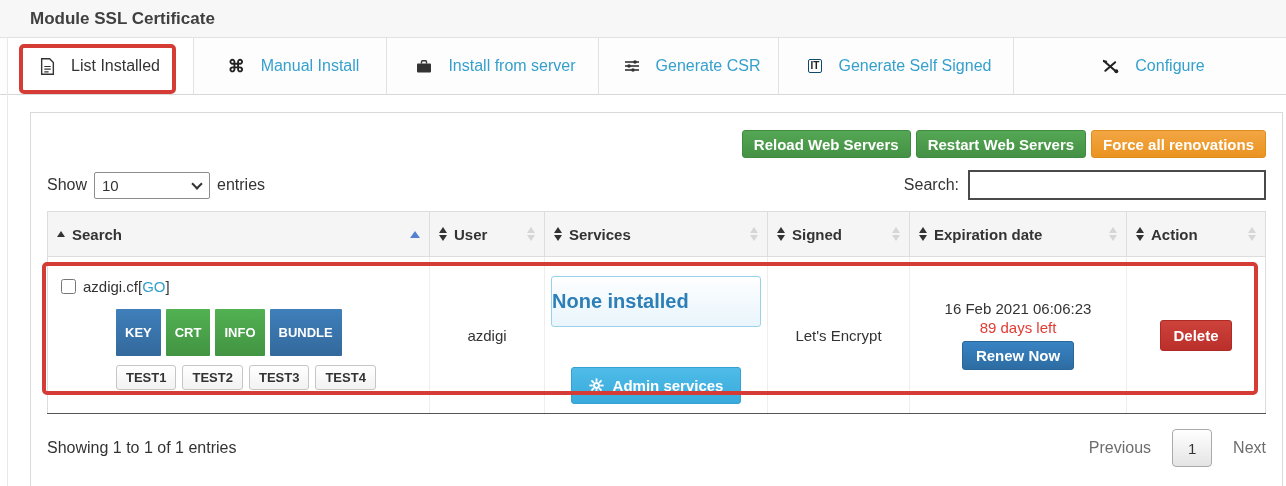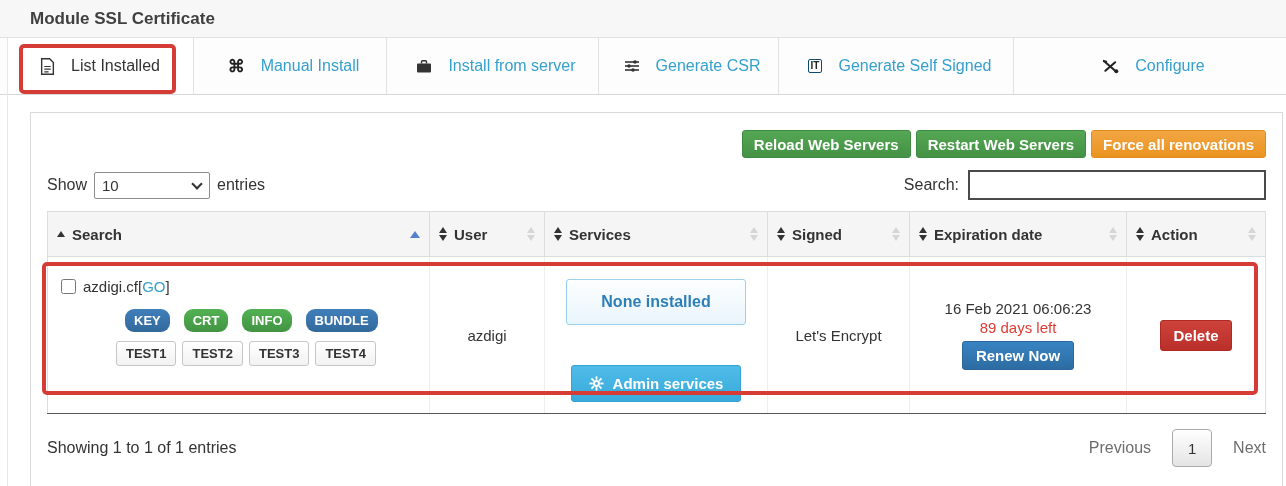--- a/index.html
+++ b/index.html
@@ -87,39 +87,39 @@
 
   tbody td { border-right: 1px solid #eee; border-bottom: 1px solid #555; background: #fff; height: 157px; vertical-align: middle; }
   tbody td:last-child { border-right: none; }
 
   .cell-domain { vertical-align: top; padding: 21px 12px 0 13px; }
   .domain-line { display: flex; align-items: center; font-size: 15px; color: #333; }
   .domain-line input { width: 15px; height: 15px; margin-right: 7px; }
   .go-link { color: #35a0cd; cursor: pointer; }
   .badge-row { margin: 14px 0 0 55px; display: flex; gap: 5px; }
   .badge {
-    color: #fff; font-size: 13px; font-weight: 700; padding: 5px 9px;
-    border-radius: 9px; cursor: pointer; line-height: 13px; margin-left: 9px;
+    color: #fff; font-size: 13px; font-weight: 700; padding: 17px 9px;
+    border-radius: 1px; cursor: pointer; line-height: 13px;
   }
   .badge-blue  { background: linear-gradient(#3f7fba, #33699c); }
   .badge-green { background: linear-gradient(#52b152, #429442); }
   .test-row { margin: 9px 0 0 55px; display: flex; gap: 6px; }
   .test-btn {
     background: linear-gradient(#fff, #f2f2f2); border: 1px solid #c6c6c6; color: #333;
     font-size: 13px; font-weight: 700; padding: 5px 9px; border-radius: 3px;
     cursor: pointer; line-height: 13px;
   }
 
   .cell-user { text-align: center; font-size: 15px; font-weight: 400; color: #333; }
 
   .cell-services .svc-inner { display: flex; flex-direction: column; align-items: center; padding: 10px 0 0 0; }
   .none-box {
-    width: 180px; text-align: center; padding: 13px 0; border: 1px solid #9ad2ee;
+    width: 210px; padding: 13px 0; border: 1px solid #9ad2ee;
     border-radius: 3px; background: linear-gradient(#fdfeff, #e9f5fc);
-    color: #2d7fb8; font-size: 16px; font-weight: 700;
+    color: #2d7fb8; font-size: 20px; font-weight: 700;
   }
   .admin-btn {
     margin-top: 40px; width: 170px; height: 37px; display: flex; align-items: center;
     justify-content: center; gap: 9px; background: linear-gradient(#4fbce8, #39aadb);
     border: 1px solid #35a2d2; border-radius: 3px; color: #fff; font-size: 15px;
     font-weight: 700; cursor: pointer;
   }
 
   .cell-signed { text-align: center; font-size: 15px; color: #333; }
 

